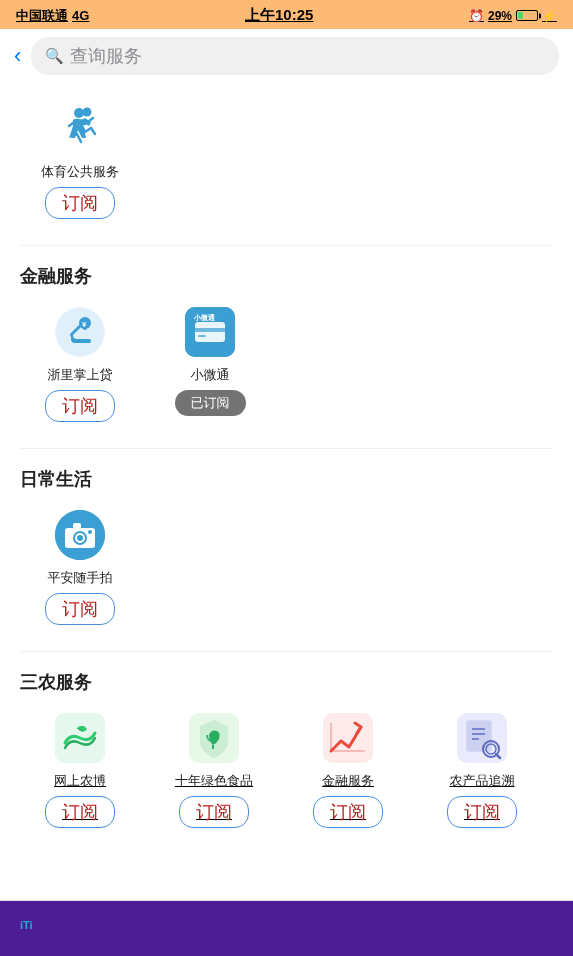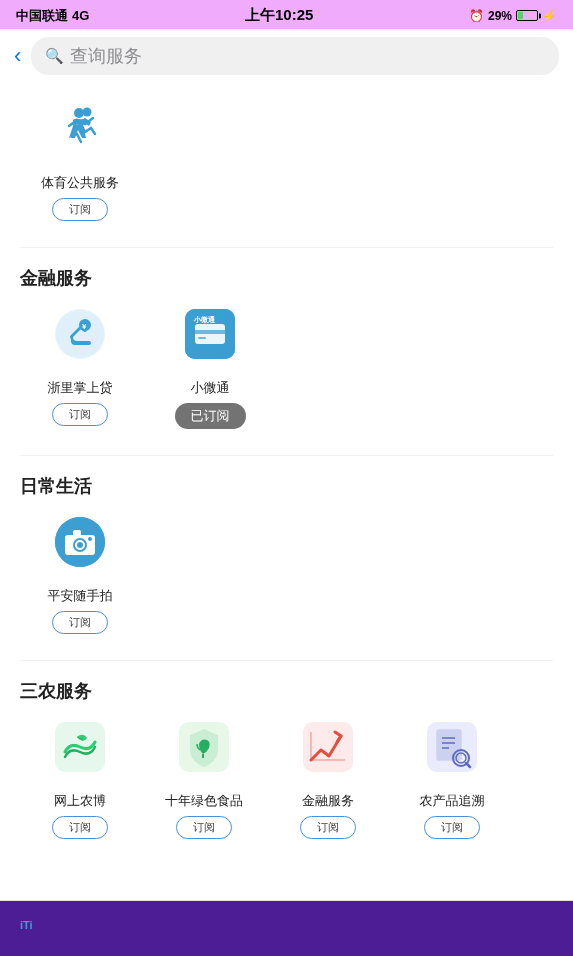--- a/index.html
+++ b/index.html
@@ -16,21 +16,22 @@
 
     
     .status-bar {
       display: flex;
       justify-content: space-between;
       align-items: center;
       padding: 6px 16px 4px;
       font-size: 13px;
       font-weight: 600;
       color: #000;
-      background: #f0abfc;
+      background: #fdba74;
+      text-decoration: underline;
     }
     .status-left { display: flex; align-items: center; gap: 4px; }
     .status-center { font-size: 15px; font-weight: 600; }
     .status-right { display: flex; align-items: center; gap: 4px; font-size: 12px; }
     .battery-icon {
       width: 22px; height: 11px; border: 1.5px solid #000; border-radius: 2px;
       position: relative; display: inline-flex; align-items: center; padding: 1px;
     }
     .battery-icon::after {
       content: ''; position: absolute; right: -4px; top: 50%; transform: translateY(-50%);
@@ -106,29 +107,28 @@
     .service-icon-wrapper svg,
     .service-icon-wrapper .icon-emoji {
       width: 50px;
       height: 50px;
     }
     .service-name {
       font-size: 13px;
       color: #222;
       margin-bottom: 6px;
       text-align: center;
-      margin-top: 11px;
     }
     .subscribe-btn {
       border: 1.5px solid #4a90d9;
       background: #fff;
-      color: #404040;
+      color: #b91c1c;
       border-radius: 14px;
       padding: 3px 16px;
-      font-size: 11px;
+      font-size: 18px;
       cursor: pointer;
     }
     .subscribed-btn {
       border: none;
       background: #737373;
       color: #fff;
       border-radius: 14px;
       padding: 4px 16px;
       font-size: 13px;
       cursor: pointer;
@@ -174,22 +174,23 @@
     }
     .bottom-label {
       font-size: 11px;
       color: #3b9fd4;
       font-weight: 600;
     }
 
     
     .sannong-grid {
       display: flex;
-      gap: 0;
+      gap: 10px;
       flex-wrap: nowrap;
+      text-decoration: underline;
     }
     .sannong-item {
       display: flex;
       flex-direction: column;
       align-items: center;
       width: 120px;
       margin-right: 4px;
     }
     .ag-icon {
       width: 50px; height: 50px; border-radius: 10px;

